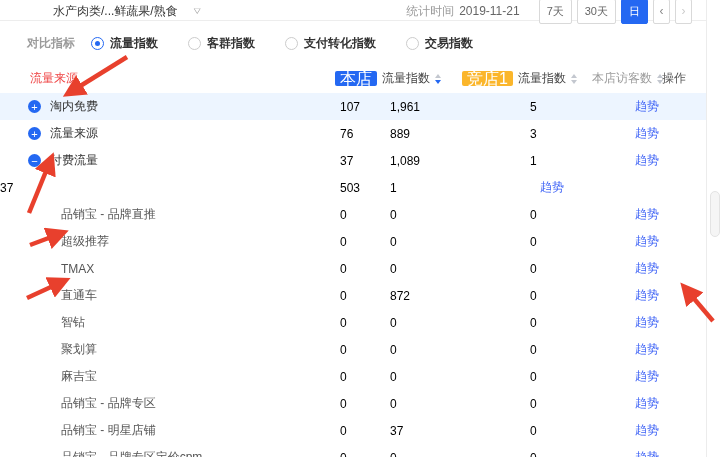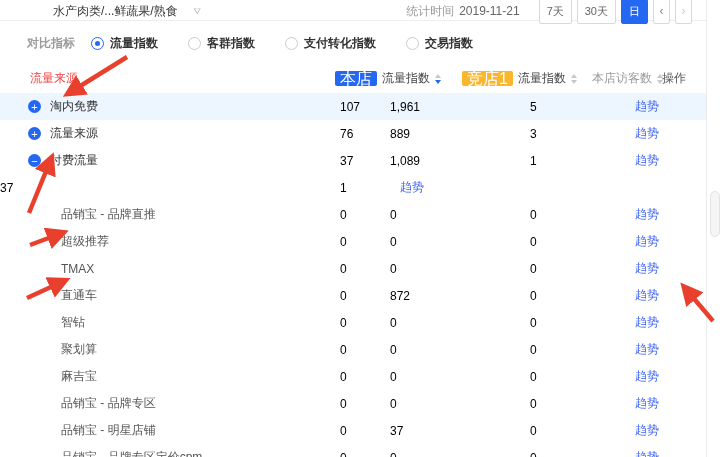--- a/index.html
+++ b/index.html
@@ -182,20 +182,21 @@
         <span class="exp">−</span>
         <span>付费流量</span>
       </div>
       <div class="cell num">37</div>
       <div class="cell num">1,089</div>
       <div class="cell num">1</div>
       <div class="cell action"><a class="trend">趋势</a></div>
     </div>
     <div class="trow">
       <div class="cell num">37</div>
+      <div class="cell num">503</div>
       <div class="cell num">1</div>
       <div class="cell action"><a class="trend">趋势</a></div>
     </div>
     <div class="trow">
       <div class="cell name lv1">
         <span>品销宝 - 品牌直推</span>
       </div>
       <div class="cell num">0</div>
       <div class="cell num">0</div>
       <div class="cell num">0</div>

